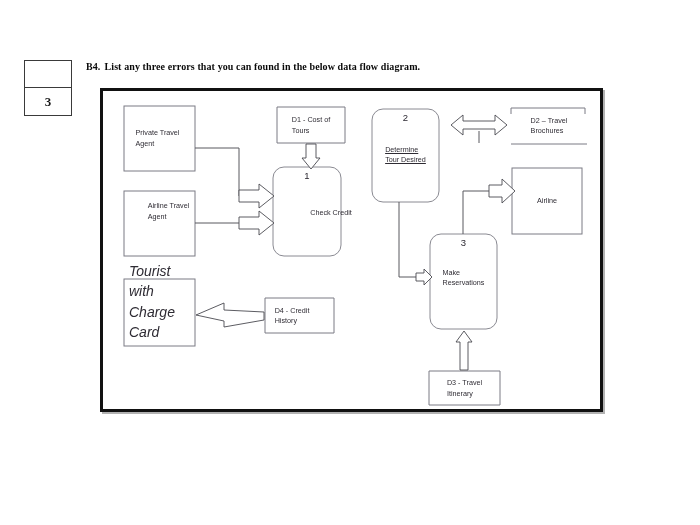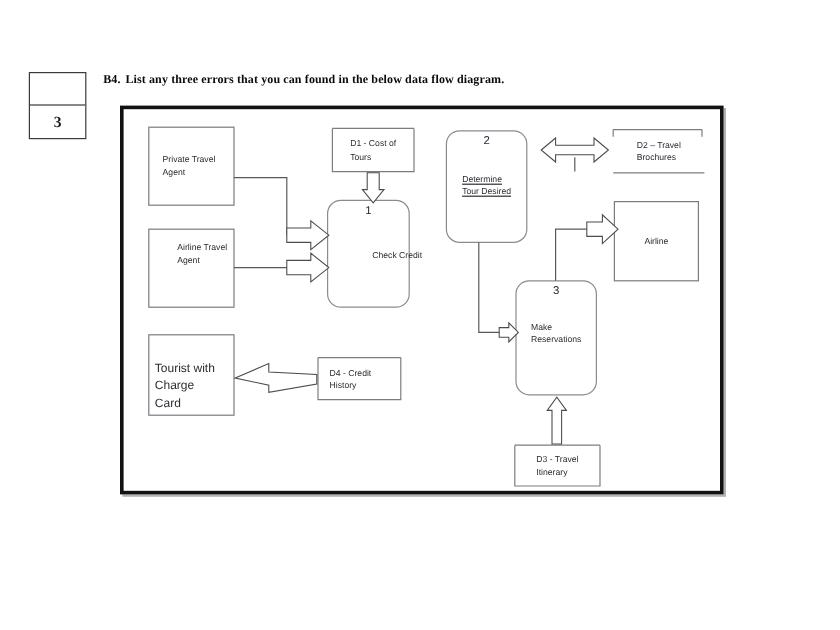--- a/index.html
+++ b/index.html
@@ -199,21 +199,21 @@
 
     <path class="block-arrow" d="M93 224 L121 212 V219 L161 221 V229 L121 236 V230 Z"></path>
   </svg>
 
   <div class="shape-text" style="left:19px; top:15px; width:71px; height:65px;">Private Travel
 Agent</div>
 
   <div class="shape-text" style="left:21px; top:88px; width:89px; height:65px;">Airline Travel
 Agent</div>
 
-  <div class="shape-text left-align" style="left:26px; top:203px; width:66px; height:57px; font-size:10px;">Tourist with
+  <div class="shape-text left-align" style="left:26px; top:182px; width:66px; height:57px; font-size:14px;font-style:italic;">Tourist with
 Charge
 Card</div>
 
   <div class="shape-text" style="left:409px; top:77px; width:70px; height:66px;">Airline</div>
 
   <div class="proc-num" style="left:170px; top:79px; width:68px;">1</div>
   <div class="shape-text" style="left:170px; top:92px; width:68px; height:60px;margin-left:24px;">Check Credit</div>
 
   <div class="proc-num" style="left:269px; top:21px; width:67px;">2</div>
   <div class="shape-text" style="left:269px; top:36px; width:67px; height:56px;text-decoration:underline;">Determine

